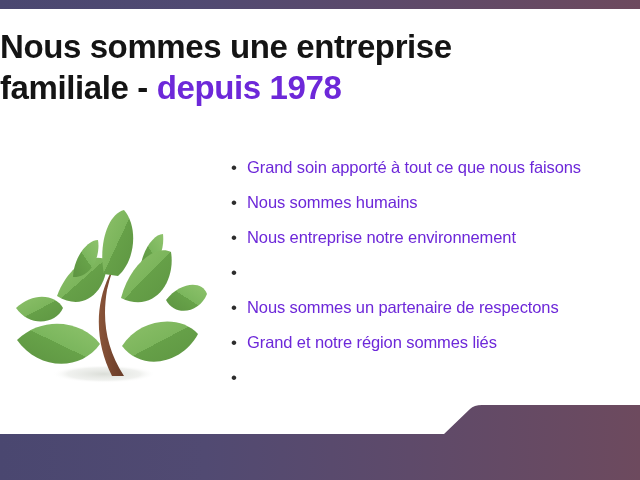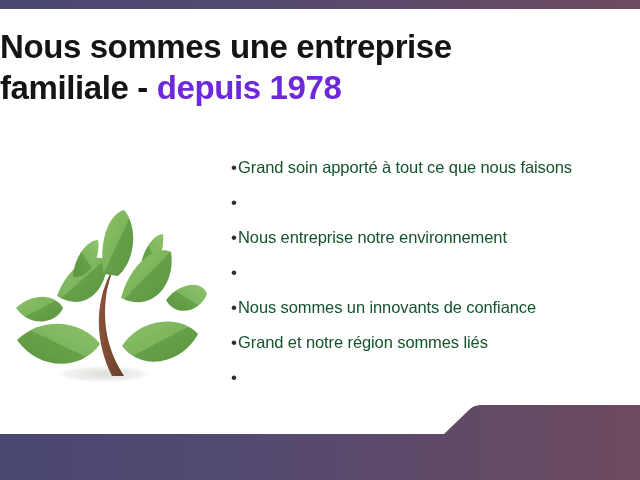--- a/index.html
+++ b/index.html
@@ -69,23 +69,23 @@
     left: 0;
     top: 0;
     width: 14px;
     text-align: left;
     font-size: 17px;
     color: #2d2d2d;
     line-height: 35px;
   }
   .bullet-text {
     display: inline-block;
-    margin-left: 7px;
+    margin-left: 16px;
     font-size: 16.5px;
-    color: #14532d;
+    color: #6d28d9;
     letter-spacing: -0.1px;
   }
 
   
   #tree-illustration {
     position: absolute;
     left: 8px;
     top: 148px;
     width: 200px;
     height: 245px;
@@ -184,31 +184,32 @@
     </svg>
   </div>
 
   <div id="bullets">
     <div class="bullet-row">
       <span class="bullet-dot">•</span>
       <span class="bullet-text">Grand soin apporté à tout ce que nous faisons</span>
     </div>
     <div class="bullet-row">
       <span class="bullet-dot">•</span>
+      <span class="bullet-text">Nous sommes humains</span>
     </div>
     <div class="bullet-row">
       <span class="bullet-dot">•</span>
       <span class="bullet-text">Nous entreprise notre environnement</span>
     </div>
     <div class="bullet-row">
       <span class="bullet-dot">•</span>
     </div>
     <div class="bullet-row">
       <span class="bullet-dot">•</span>
-      <span class="bullet-text">Nous sommes un innovants de confiance</span>
+      <span class="bullet-text">Nous sommes un partenaire de respectons</span>
     </div>
     <div class="bullet-row">
       <span class="bullet-dot">•</span>
       <span class="bullet-text">Grand et notre région sommes liés</span>
     </div>
     <div class="bullet-row">
       <span class="bullet-dot">•</span>
     </div>
   </div>
 

